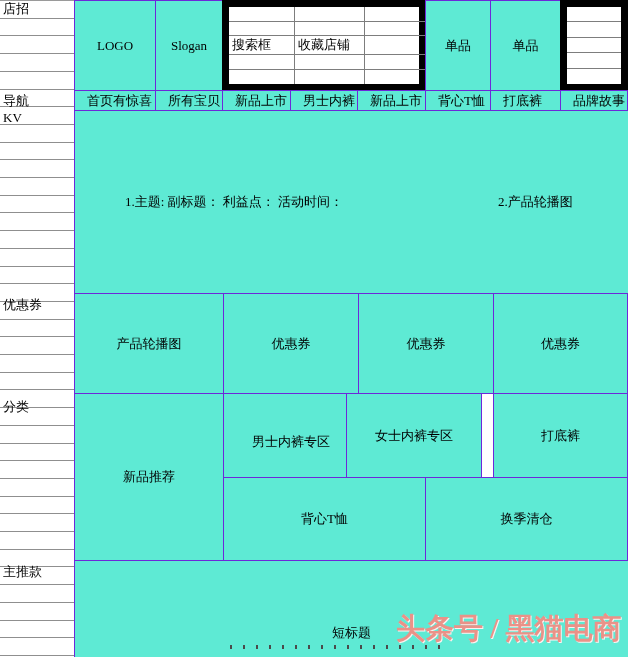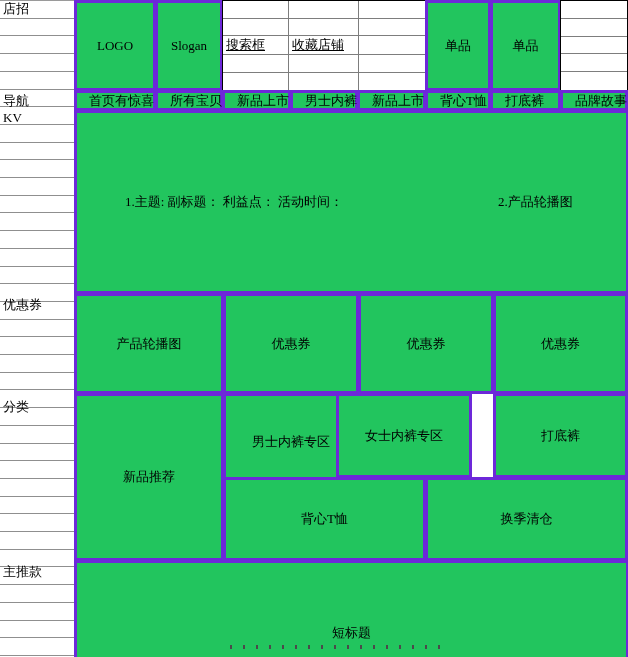--- a/index.html
+++ b/index.html
@@ -12,27 +12,27 @@
   
   #rowcol {
     position:absolute; left:0; top:0; width:75px; height:657px;
     background:repeating-linear-gradient(to bottom,
       transparent 0px, transparent 16.7px, #8f8f8f 16.7px, #8f8f8f 17.7px);
     border-top:1px solid #9a9a9a;
   }
   .rlabel { position:absolute; left:3px; width:70px; white-space:nowrap; }
   
   .cell {
-    position:absolute; box-sizing:border-box; border:3px solid #6d28d9;
+    position:absolute; box-sizing:border-box; border:1px solid #6d28d9;
     display:flex; align-items:center; justify-content:center;
-    text-align:center; background:#22c55e; white-space:nowrap;
+    text-align:center; background:#5eead4; white-space:nowrap;
   }
   .cell.left { justify-content:flex-start; padding-left:12px; text-align:left; }
   
-  .subgrid { position:absolute; box-sizing:border-box; border:1px solid #000000; display:grid; background:#fff;text-decoration:underline; }
+  .subgrid { position:absolute; box-sizing:border-box; border:7px solid #000000; display:grid; background:#fff; }
   .subcell {
     box-sizing:border-box; border-right:1px solid #7d7d7d; border-bottom:1px solid #7d7d7d;
     display:flex; align-items:center; justify-content:flex-start; padding-left:3px; white-space:nowrap;
   }
   .subcell.lastcol { border-right:none; }
   .subcell.lastrow { border-bottom:none; }
   
   .kvtext { position:absolute; white-space:nowrap; }
   
   #clipped-line {
@@ -105,23 +105,24 @@
   <div class="kvtext" style="left:125px; top:193px;">1.主题: 副标题：  利益点：  活动时间：</div>
   <div class="kvtext" style="left:498px; top:193px;">2.产品轮播图</div>
 
   <div class="cell" style="left:74px;  top:293px; width:150px; height:101px;">产品轮播图</div>
   <div class="cell" style="left:223px; top:293px; width:136px; height:101px;">优惠券</div>
   <div class="cell" style="left:358px; top:293px; width:136px; height:101px;">优惠券</div>
   <div class="cell" style="left:493px; top:293px; width:135px; height:101px;">优惠券</div>
 
   <div class="cell" style="left:74px;  top:393px; width:150px; height:168px;">新品推荐</div>
   <div class="cell" style="left:223px; top:393px; width:136px; height:97px;">男士内裤专区</div>
-  <div class="cell" style="left:336px; top:393px; width:136px; height:85px;">女士内裤专区</div>
+  <div class="cell" style="left:346px; top:393px; width:136px; height:85px;">女士内裤专区</div>
   <div class="cell" style="left:493px; top:393px; width:135px; height:85px;">打底裤</div>
   <div class="cell" style="left:223px; top:477px; width:203px; height:84px;">背心T恤</div>
   <div class="cell" style="left:425px; top:477px; width:203px; height:84px;">换季清仓</div>
 
   <div class="cell" style="left:74px; top:560px; width:555px; height:140px;"></div>
   <div id="shorttitle">短标题</div>
   <div id="clipped-line"></div>
 
+  <div id="watermark" style="color: rgb(234, 146, 136);">头条号 / 黑猫电商</div>
 
 </div>
 
 </body></html>

